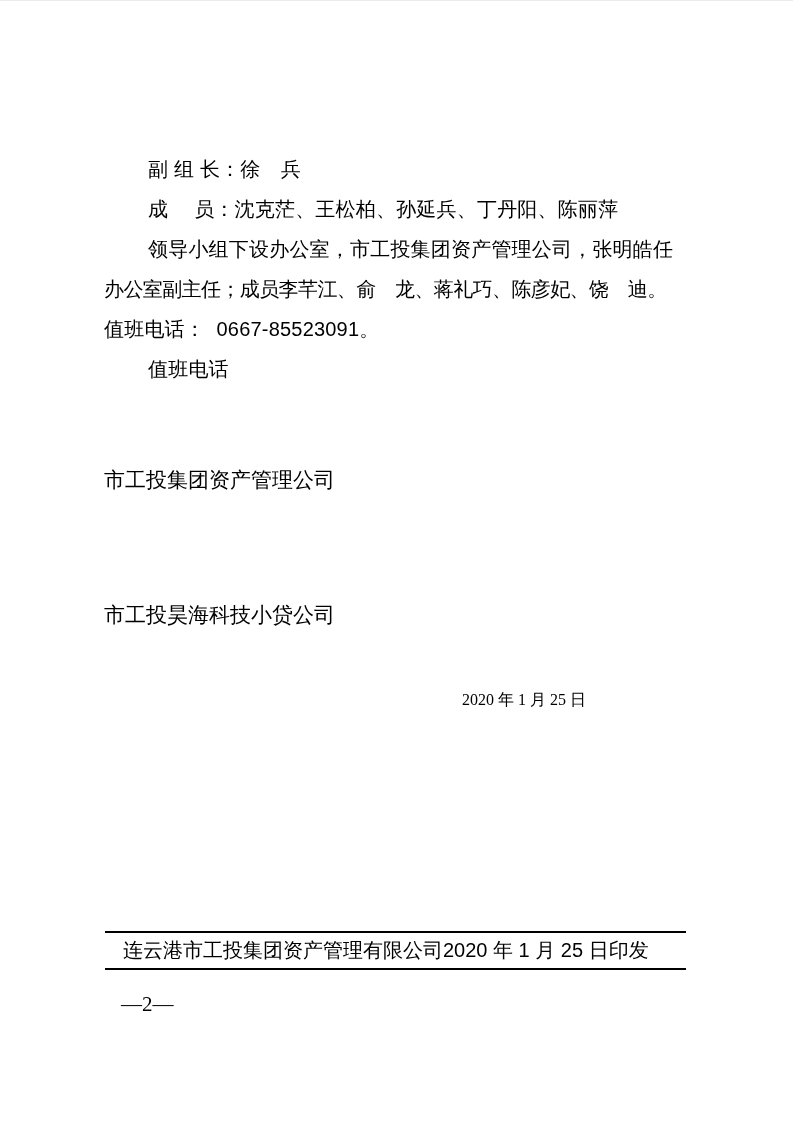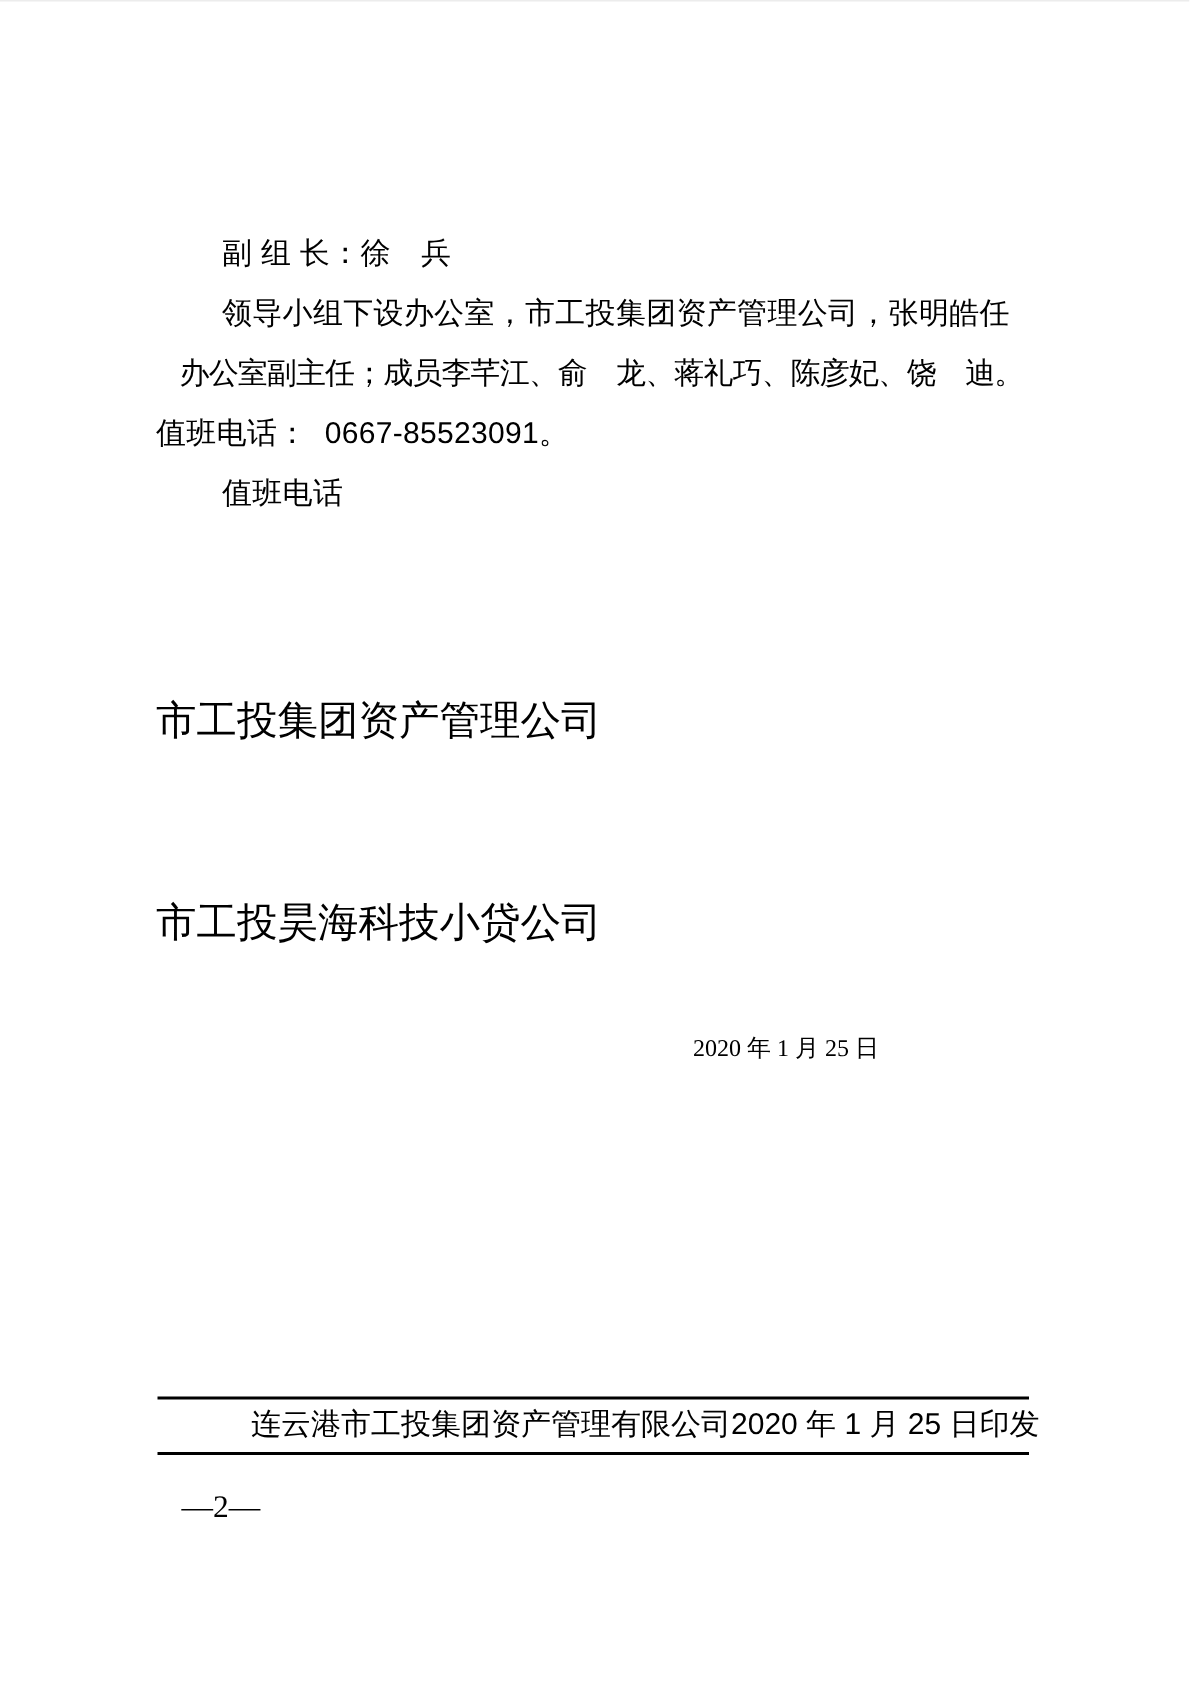--- a/index.html
+++ b/index.html
@@ -29,26 +29,25 @@
     letter-spacing: 0.2px;
   }
   .body-text .line {
     white-space: pre;
   }
   .line.indent {
     padding-left: 44px;
   }
   .line.tight {
     letter-spacing: -0.6px;
-    text-align: center;
   }
   
   .signatory {
     position: absolute;
-    font-size: 27px;
+    font-size: 21px;
     line-height: 26px;
     white-space: pre;
   }
   .company-1 { left: 104px; top: 466px; }
   .company-2 { left: 432px; top: 466px; }
   .company-3 { left: 104px; top: 601px; }
   
   .doc-date {
     position: absolute;
     left: 462px;
@@ -67,21 +66,21 @@
     background: #000000;
   }
   .footer-rule.top { top: 930px; }
   .footer-rule.bottom { top: 967px; }
   .footer-row {
     position: absolute;
     left: 123px;
     top: 937px;
     width: 570px;
     display: flex;
-    justify-content: flex-end;
+    justify-content: flex-start;
     align-items: center;
     font-size: 20px;
     line-height: 24px;
     white-space: pre;
   }
   
   .page-number {
     position: absolute;
     left: 121px;
     top: 991px;
@@ -91,20 +90,21 @@
     white-space: pre;
   }
 </style>
 </head>
 <body>
 
 <div class="page">
 
   <div class="body-text">
     <div class="line indent">副 组 长：徐　兵</div>
+    <div class="line indent">成　 员：沈克茫、王松柏、孙延兵、丁丹阳、陈丽萍</div>
     <div class="line indent">领导小组下设办公室，市工投集团资产管理公司，张明皓任</div>
     <div class="line tight">办公室副主任；成员李芊江、俞　龙、蒋礼巧、陈彦妃、饶　迪。</div>
     <div class="line">值班电话：  0667-85523091。</div>
     <div class="line indent">值班电话</div>
   </div>
 
   <div class="signatory company-1">市工投集团资产管理公司</div>
 
 
   <div class="signatory company-3">市工投昊海科技小贷公司</div>

